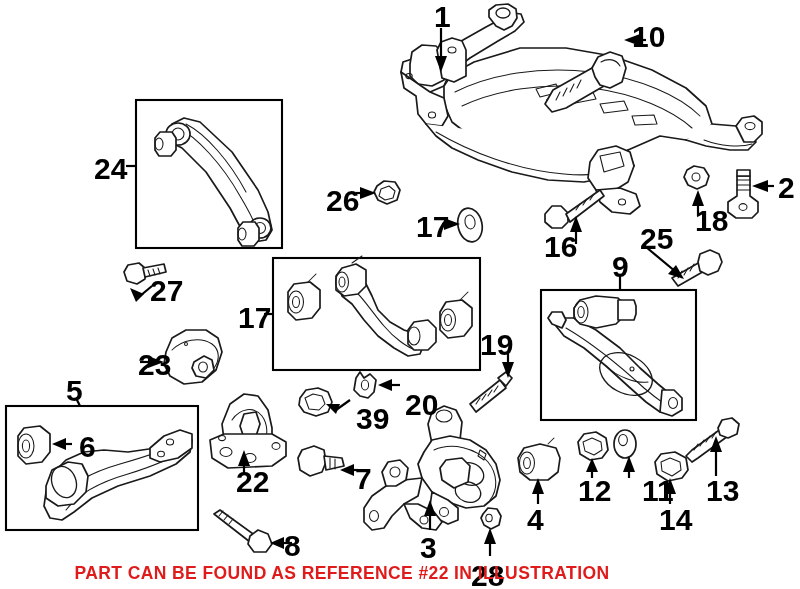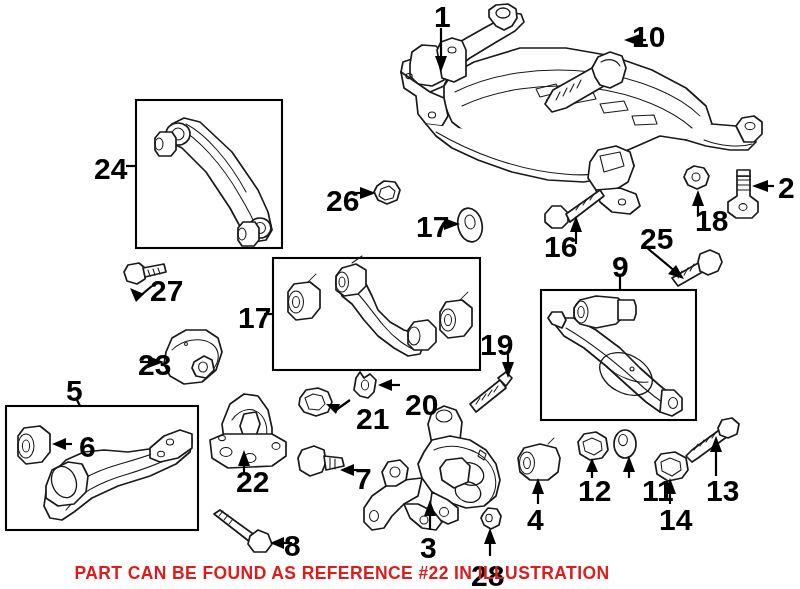--- a/index.html
+++ b/index.html
@@ -465,21 +465,21 @@
 <div class="lbl" style="left:642px;top:476px;">11</div>
 <div class="lbl" style="left:578px;top:476px;">12</div>
 <div class="lbl" style="left:706px;top:476px;">13</div>
 <div class="lbl" style="left:659px;top:505px;">14</div>
 <div class="lbl" style="left:238px;top:303px;">17</div>
 <div class="lbl" style="left:544px;top:232px;">16</div>
 <div class="lbl" style="left:416px;top:212px;">17</div>
 <div class="lbl" style="left:695px;top:206px;">18</div>
 <div class="lbl" style="left:480px;top:330px;">19</div>
 <div class="lbl" style="left:405px;top:378px;margin-top:12px;">20</div>
-<div class="lbl" style="left:356px;top:404px;">21</div>
+<div class="lbl" style="left:356px;top:404px;">39</div>
 <div class="lbl" style="left:236px;top:467px;text-align:center;">22</div>
 <div class="lbl" style="left:102px;top:350px;margin-left:36px;">23</div>
 <div class="lbl" style="left:94px;top:154px;">24</div>
 <div class="lbl" style="left:640px;top:224px;">25</div>
 <div class="lbl" style="left:326px;top:186px;">26</div>
 <div class="lbl" style="left:150px;top:276px;">27</div>
 <div class="lbl" style="left:471px;top:561px;">28</div>
 
 <div id="footer-note">PART CAN BE FOUND AS REFERENCE #22 IN ILLUSTRATION</div>
 

